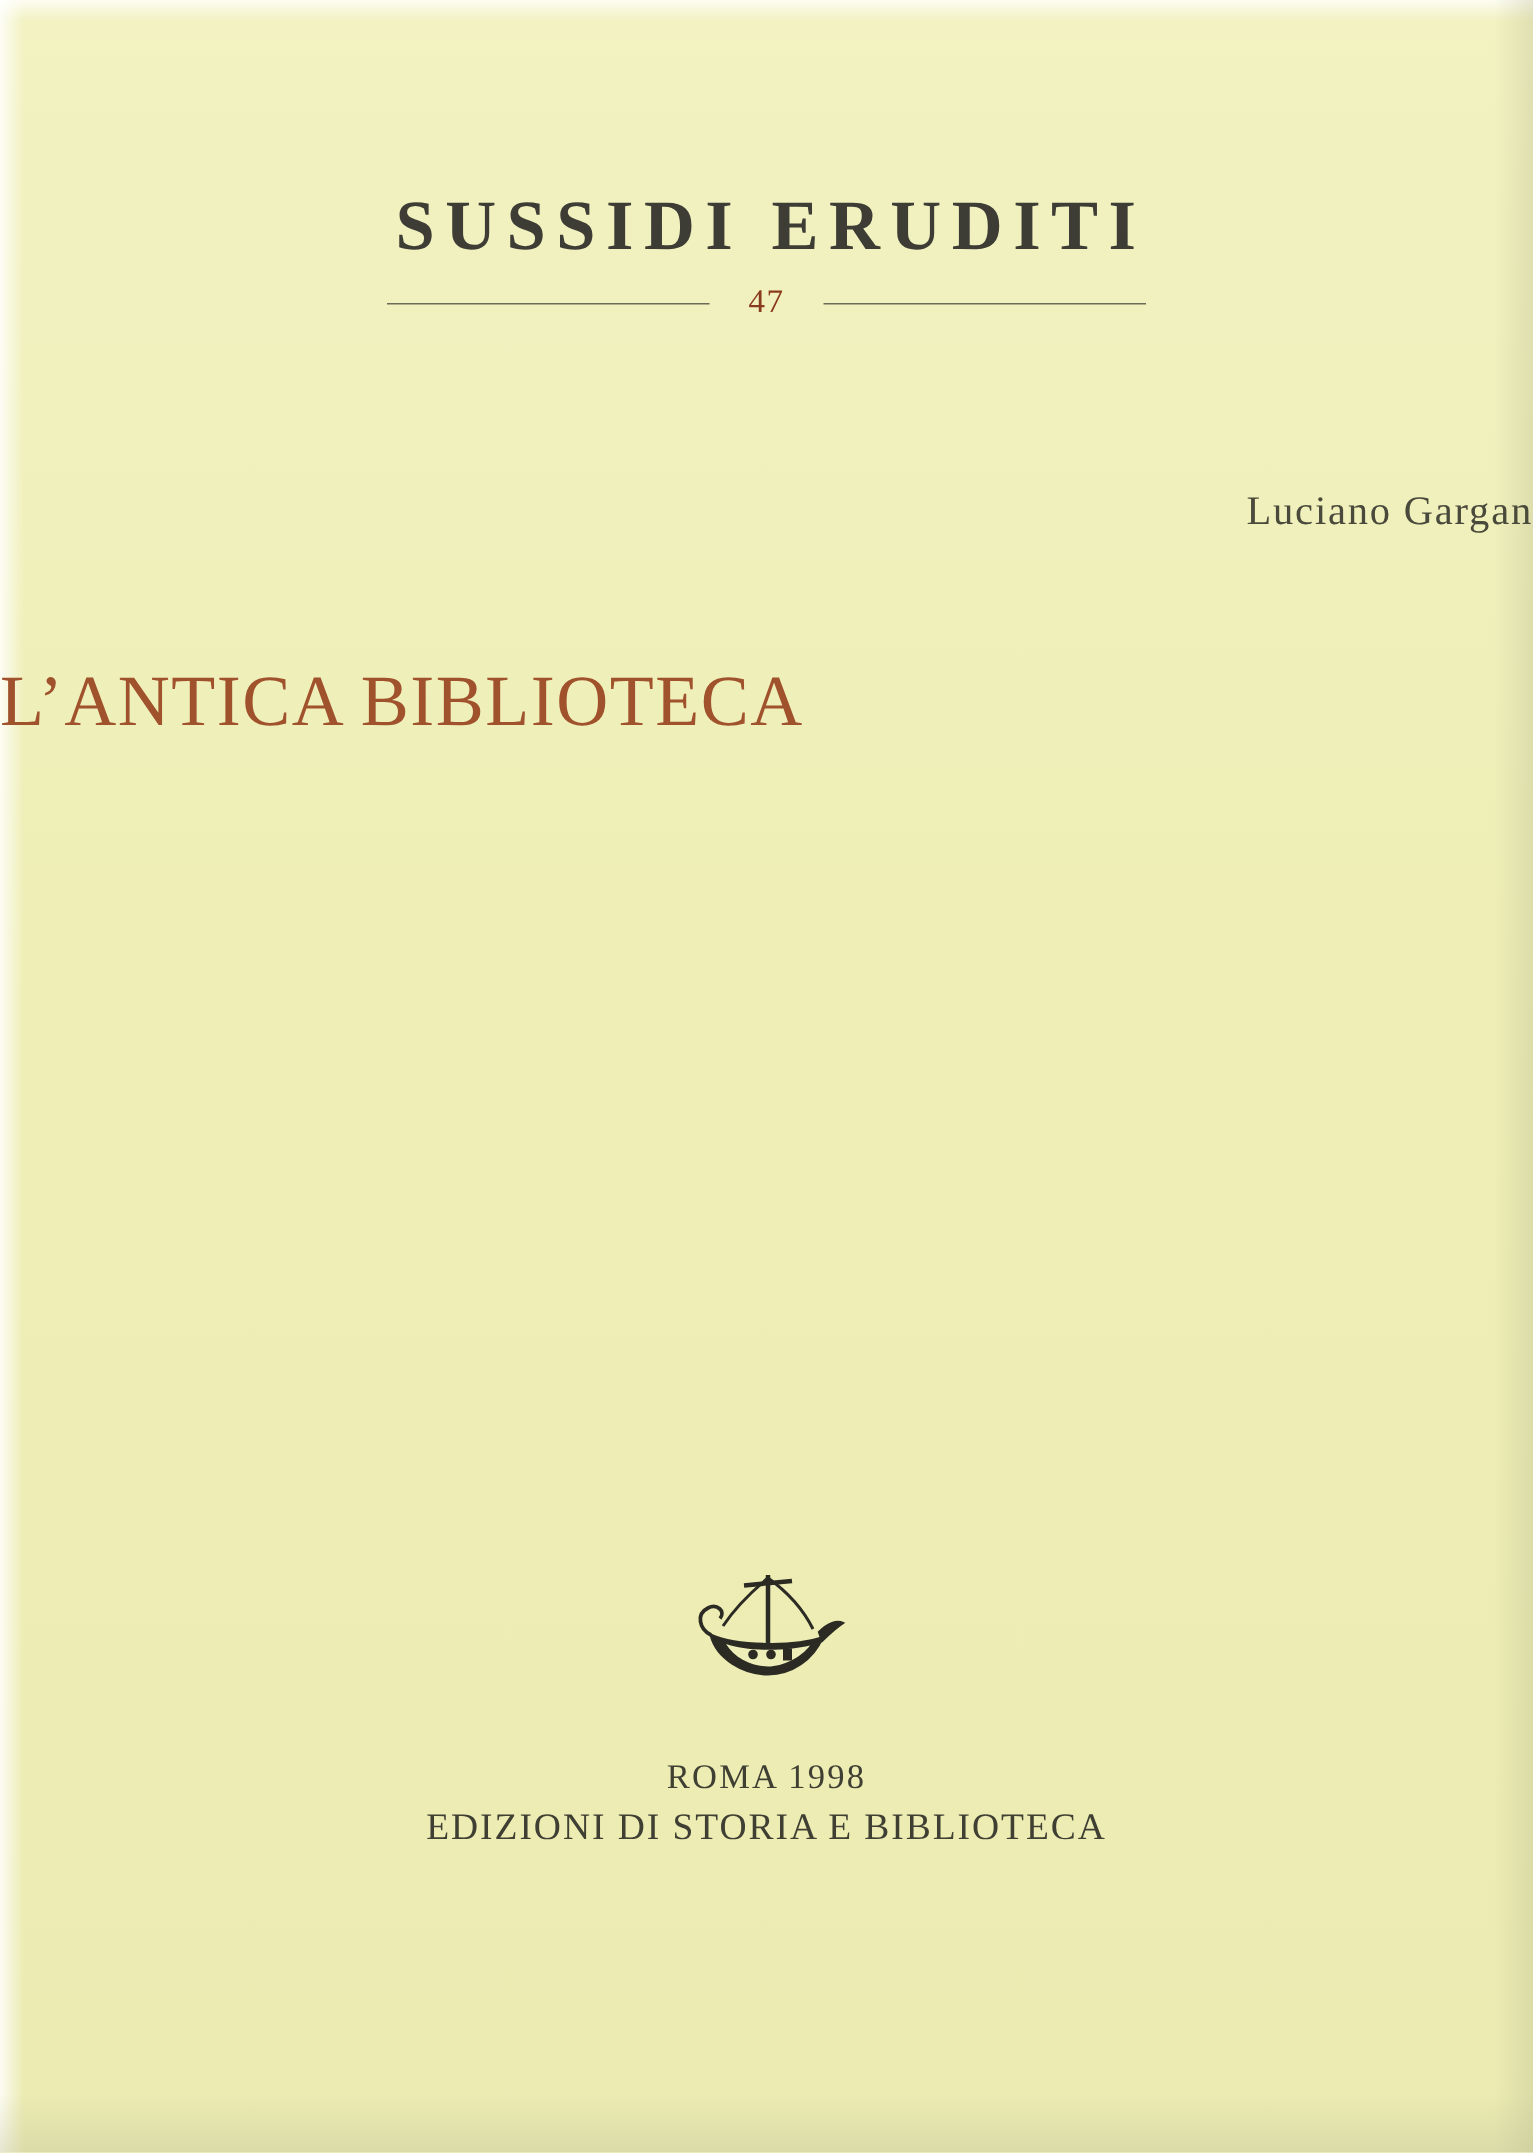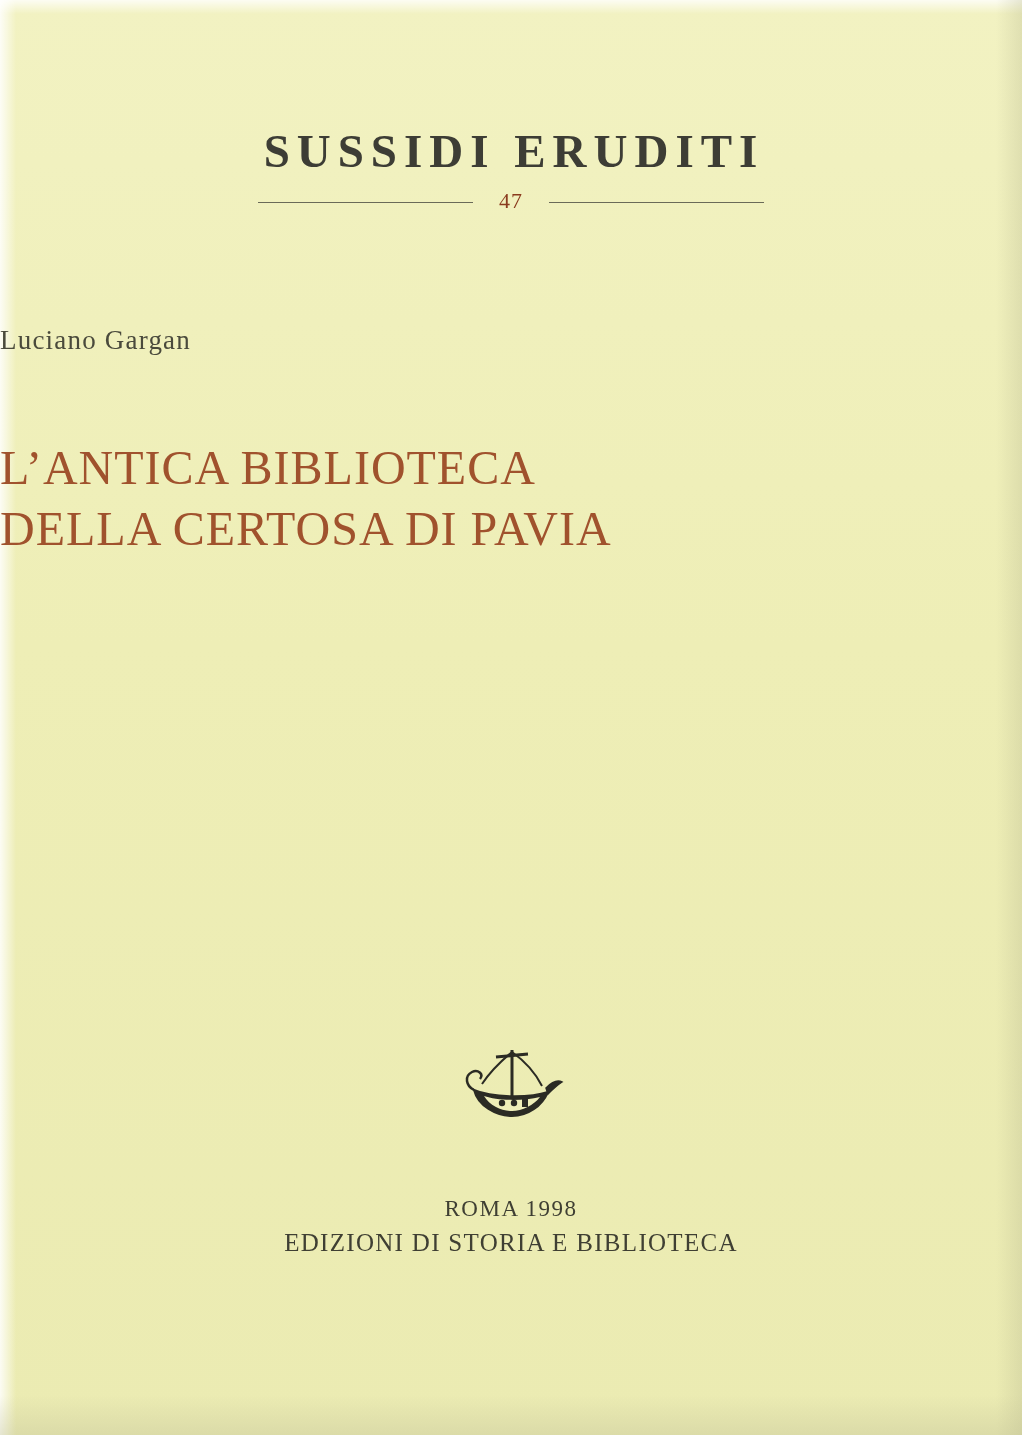--- a/index.html
+++ b/index.html
@@ -94,21 +94,21 @@
     position: relative;
     top: -1px;
   }
 
   
   .author {
     position: absolute;
     left: 0;
     right: 0;
     top: 325px;
-    text-align: left;
+    text-align: right;
     font-family: "Liberation Serif", serif;
     font-size: 27px;
     letter-spacing: 1.2px;
     color: #4a4a3c;
   }
 
   
   .main-title {
     position: absolute;
     left: 0;
@@ -135,21 +135,21 @@
     width: 110px;
     height: 90px;
   }
   .pub-mark svg { display: block; }
 
   
   .imprint {
     position: absolute;
     left: 0;
     right: 0;
-    top: 1196px;
+    top: 1172px;
     text-align: center;
     color: #3f3f33;
   }
   .imprint .place-year {
     font-family: "Liberation Serif", serif;
     font-size: 23px;
     letter-spacing: 1.5px;
     margin-bottom: 7px;
   }
   .imprint .publisher {
@@ -174,21 +174,20 @@
       <span class="rule"></span>
       <span class="series-number">47</span>
       <span class="rule"></span>
     </div>
   </div>
 
   <div class="author">Luciano Gargan</div>
 
   <div class="main-title">
     <span class="line">L’ANTICA BIBLIOTECA</span>
-    <span class="line">DELLA CERTOSA DI PAVIA</span>
   </div>
 
   <div class="pub-mark">
     <svg viewBox="0 0 110 90" width="110" height="90" aria-hidden="true">
       <g fill="#2b2b24" stroke="#2b2b24">
 
         <path d="M18 50 C22 66, 40 76, 56 76 C72 76, 86 66, 92 52 C74 58, 36 58, 18 50 Z" stroke-width="2" fill="#2b2b24"></path>
 
         <path d="M28 56 C34 66, 46 71, 56 71 C66 71, 78 65, 84 57 C68 61, 42 61, 28 56 Z" fill="#eeeeb8" stroke="none"></path>
 

